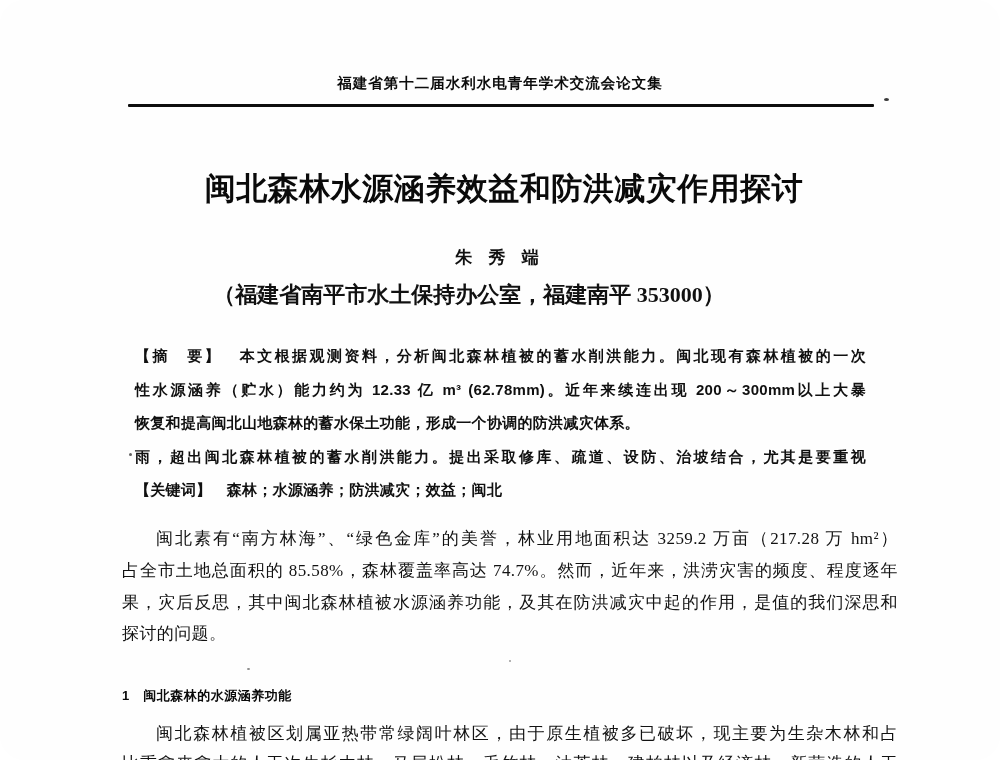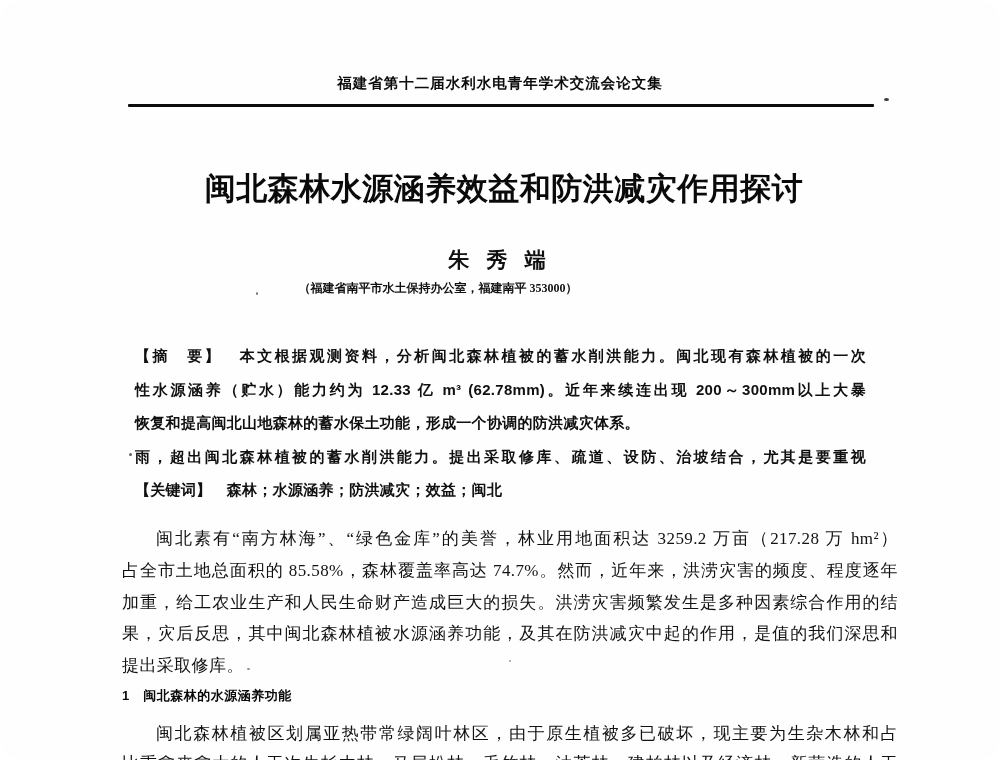--- a/index.html
+++ b/index.html
@@ -41,32 +41,33 @@
     font-family: "Liberation Sans", "DejaVu Sans", sans-serif;
     font-weight: bold;
     font-size: 31px;
     letter-spacing: 0.5px;
     color: #0a0a0a;
   }
   .author {
     position: absolute;
     top: 246px; left: 0; width: 1000px;
     text-align: center;
-    font-size: 21px;
+    font-size: 17px;
     font-weight: 600;
     letter-spacing: 6px;
     color: #111;
   }
   .affiliation {
     position: absolute;
     top: 280px; left: 0; width: 876px;
     text-align: center;
-    font-size: 12px;
+    font-size: 22px;
     font-weight: 600;
     color: #111;
+    padding-left: 31px;
   }
 
   
   .abstract {
     position: absolute;
     left: 135px; top: 347px;
     width: 731px;
     font-family: "Liberation Sans", "DejaVu Sans", sans-serif;
     font-weight: 600;
     font-size: 15px;
@@ -126,23 +127,22 @@
     <div class="line fill">【摘　要】　本文根据观测资料，分析闽北森林植被的蓄水削洪能力。闽北现有森林植被的一次</div>
     <div class="line fill">性水源涵养（贮水）能力约为 12.33 亿 m³ (62.78mm)。近年来续连出现 200～300mm以上大暴</div>
     <div class="line">恢复和提高闽北山地森林的蓄水保土功能，形成一个协调的防洪减灾体系。</div>
     <div class="line fill">雨，超出闽北森林植被的蓄水削洪能力。提出采取修库、疏道、设防、治坡结合，尤其是要重视</div>
     <div class="line">【关键词】　森林；水源涵养；防洪减灾；效益；闽北</div>
   </div>
 
   <div class="bodyblock body-para1">
     <div class="line fill indent">闽北素有“南方林海”、“绿色金库”的美誉，林业用地面积达 3259.2 万亩（217.28 万 hm²）</div>
     <div class="line fill">占全市土地总面积的 85.58%，森林覆盖率高达 74.7%。然而，近年来，洪涝灾害的频度、程度逐年</div>
-    <div class="line fill">加重，给工农业生产和人民生命财产造成巨大的损失。洪涝灾害频繁发生是多种因素综合作用的结</div>
     <div class="line fill">果，灾后反思，其中闽北森林植被水源涵养功能，及其在防洪减灾中起的作用，是值的我们深思和</div>
-    <div class="line">提出采取修库。</div>
+    <div class="line">探讨的问题。</div>
   </div>
 
   <div class="section-heading">1　闽北森林的水源涵养功能</div>
 
   <div class="bodyblock body-para2">
     <div class="line fill indent">闽北森林植被区划属亚热带常绿阔叶林区，由于原生植被多已破坏，现主要为生杂木林和占</div>
     <div class="line fill">比重愈来愈大的人工次生杉木林、马尾松林、毛竹林、油茶林、建柏林以及经济林、新营造的人工</div>
   </div>
 
   <div class="speck s1"></div>

